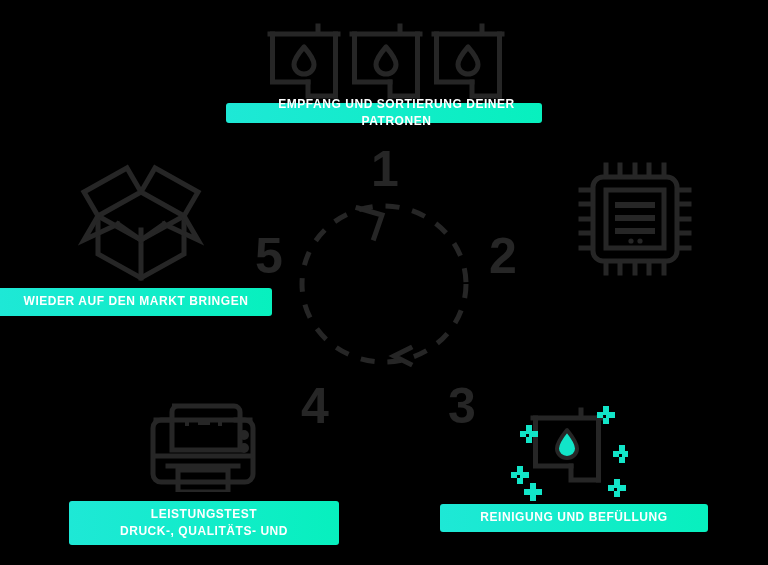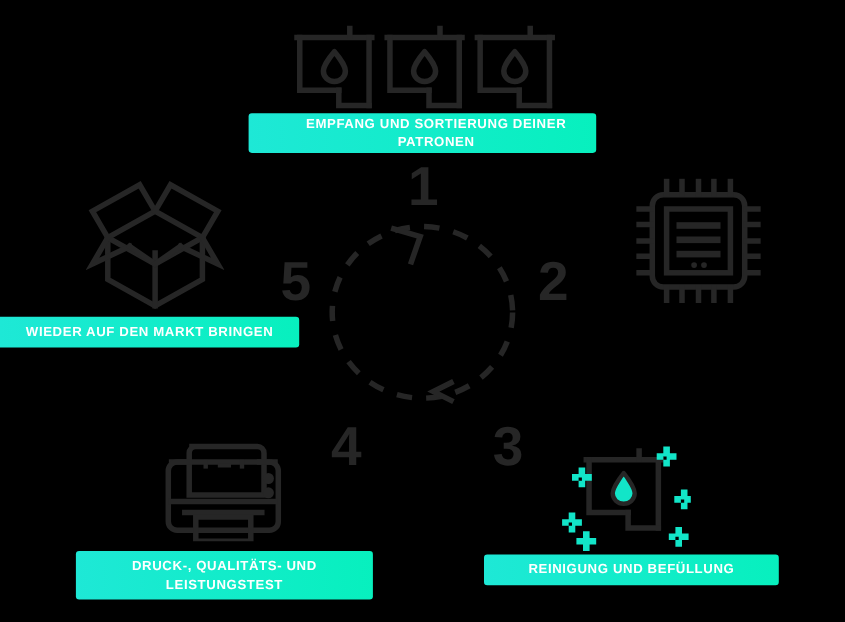--- a/index.html
+++ b/index.html
@@ -144,21 +144,21 @@
       </g>
       <g class="stroke-dark-round" stroke-width="4">
 
         <path d="M38 31 C38 31 28 42.5 28 48.5 C28 54 32.5 58 38 58 C43.5 58 48 54 48 48.5 C48 42.5 38 31 38 31 Z"></path>
         <path d="M120 31 C120 31 110 42.5 110 48.5 C110 54 114.5 58 120 58 C125.5 58 130 54 130 48.5 C130 42.5 120 31 120 31 Z"></path>
         <path d="M202 31 C202 31 192 42.5 192 48.5 C192 54 196.5 58 202 58 C207.5 58 212 54 212 48.5 C212 42.5 202 31 202 31 Z"></path>
       </g>
     </svg>
   </div>
 
-  <div class="label" style="left:226px; top:103px; width:316px; height:36px;padding-left:39px;">
+  <div class="label" style="left:226px; top:103px; width:316px; height:20px;padding-left:39px;">
     <span>EMPFANG UND SORTIERUNG DEINER PATRONEN</span>
   </div>
 
   <div class="step-number" style="left:371px; top:144px;">
     <span>1</span>
   </div>
 
   <div class="icon-wrap" style="left:578px; top:162px; width:114px; height:114px;">
     <svg viewBox="0 0 114 114" xmlns="http://www.w3.org/2000/svg">
       <g class="stroke-dark">
@@ -263,22 +263,22 @@
         <rect x="50" y="33" width="12" height="4"></rect>
         <rect x="70" y="30" width="4" height="8"></rect>
 
         <circle cx="96" cy="47" r="5"></circle>
         <circle cx="96" cy="60" r="5"></circle>
       </g>
     </svg>
   </div>
 
   <div class="label" style="left:69px; top:501px; width:270px; height:44px; flex-direction:column; justify-content:center;">
+    <span>LEISTUNGSTEST</span>
     <span>DRUCK-, QUALITÄTS- UND</span>
-    <span>LEISTUNGSTEST</span>
   </div>
 
   <div class="step-number" style="left:301px; top:381px;">
     <span>4</span>
   </div>
 
   <div class="icon-wrap" style="left:78px; top:158px; width:126px; height:124px;">
     <svg viewBox="0 0 126 124" xmlns="http://www.w3.org/2000/svg">
       <g class="stroke-dark" stroke-width="5" stroke-linejoin="miter">
 

